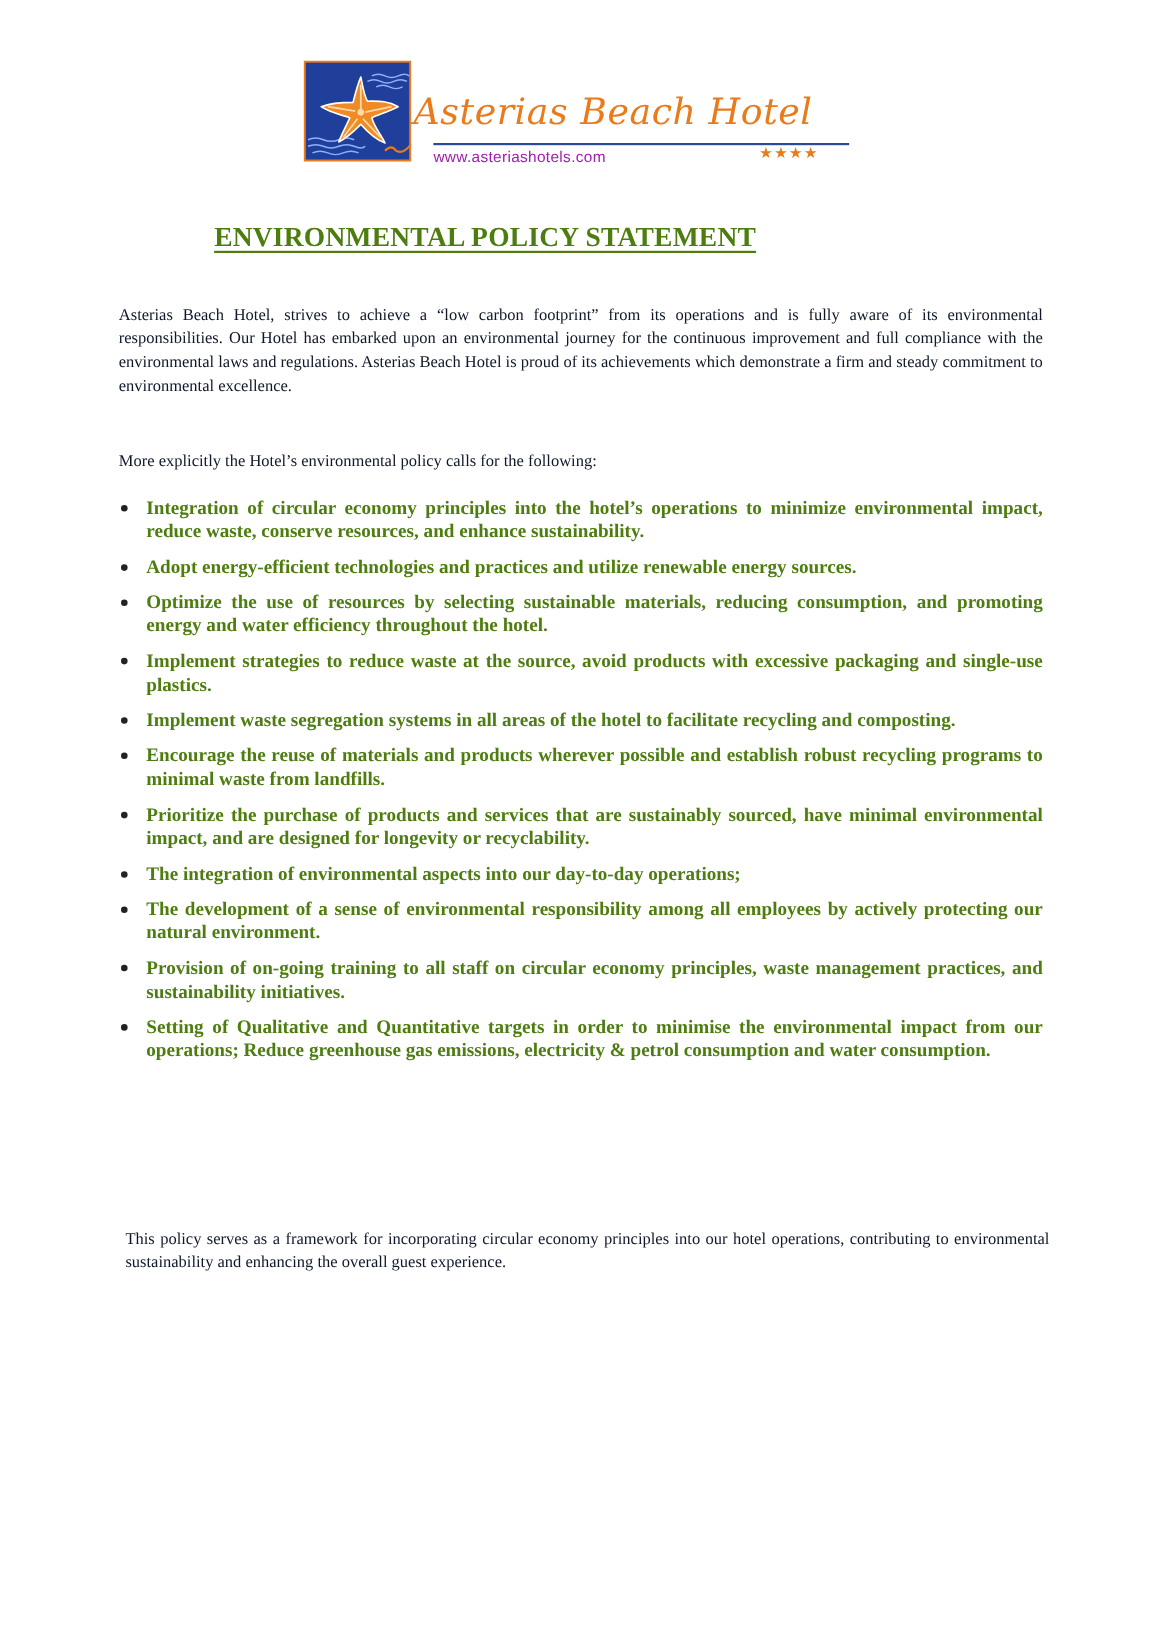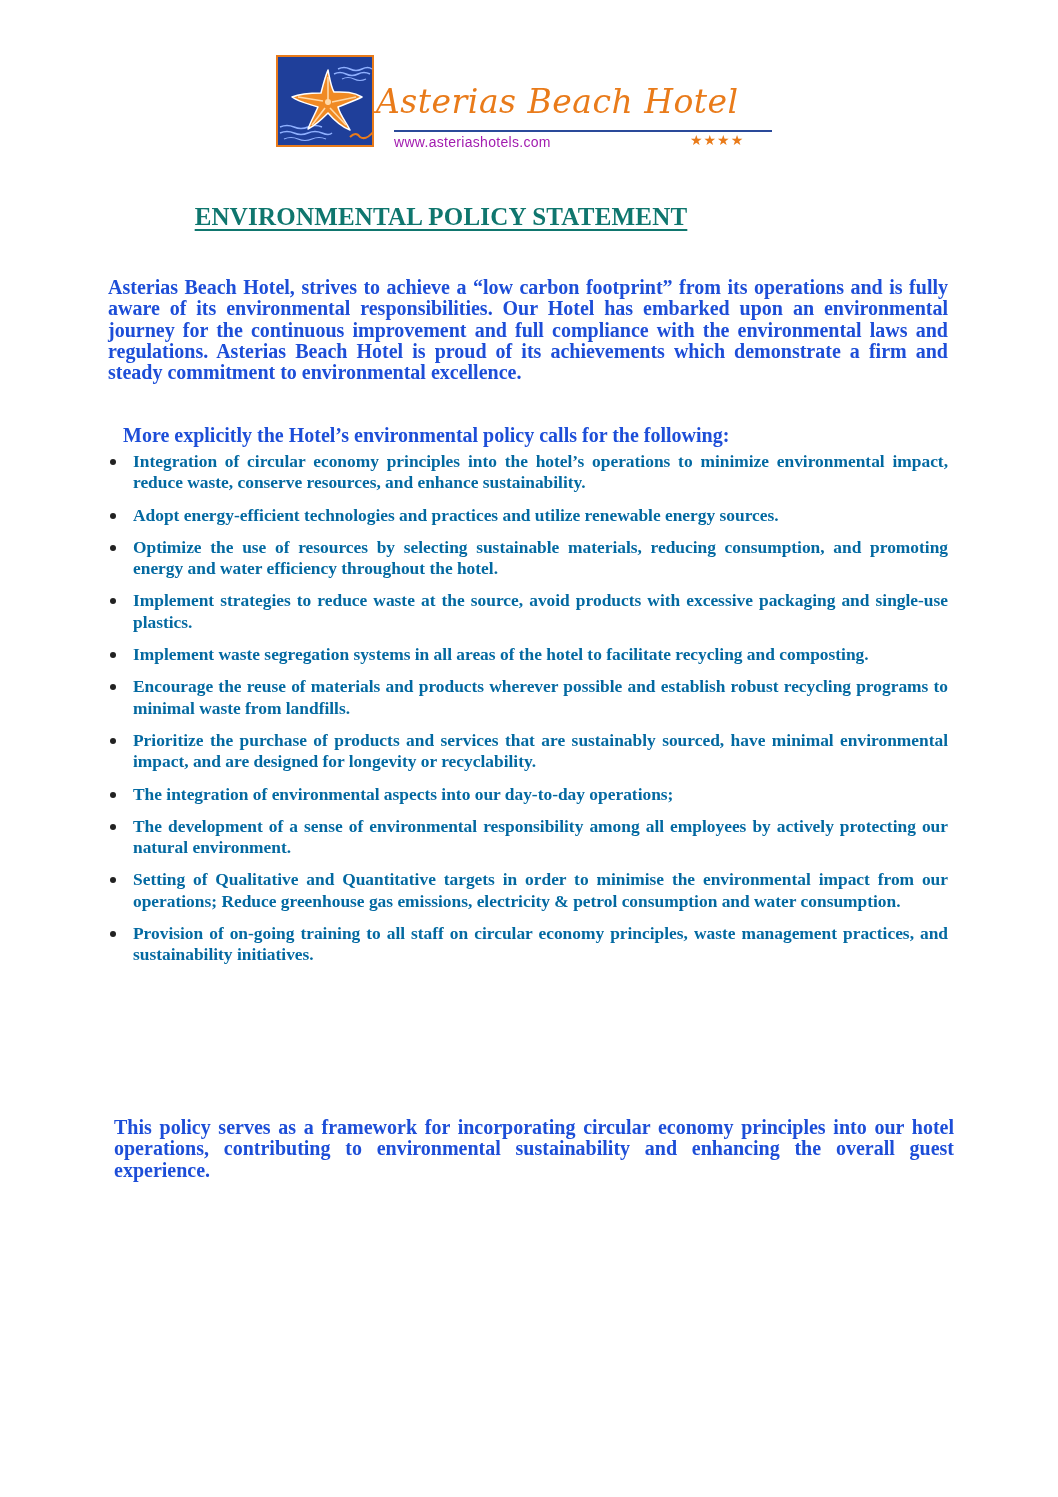--- a/index.html
+++ b/index.html
@@ -90,37 +90,37 @@
     
     .doc-title {
       position: absolute;
       left: 0;
       width: 882px;
       top: 203px;
       text-align: center;
       font-family: "Liberation Serif", serif;
       font-weight: bold;
       font-size: 25px;
-      color: #0f766e;
+      color: #4d7c0f;
       text-decoration: underline;
       text-decoration-thickness: 2px;
       text-underline-offset: 4px;
       letter-spacing: 0.2px;
     }
 
     
     .body-text {
       position: absolute;
       left: 108px;
       width: 840px;
       font-family: "Liberation Serif", serif;
-      font-weight: bold;
-      font-size: 20px;
+      font-weight: normal;
+      font-size: 15px;
       line-height: 21.3px;
-      color: #1d4ed8;
+      color: #0f172a;
       text-align: justify;
     }
     .intro { top: 277px; }
     .lead  { top: 410px; }
 
     .policy-list {
       position: absolute;
       left: 108px;
       top: 451px;
       width: 840px;
@@ -129,21 +129,21 @@
       list-style: none;
     }
     .policy-item {
       position: relative;
       padding-left: 25px;
       margin-bottom: 11px;
       font-family: "Liberation Serif", serif;
       font-weight: bold;
       font-size: 17.4px;
       line-height: 21.3px;
-      color: #0369a1;
+      color: #4d7c0f;
       text-align: justify;
     }
     .bullet {
       position: absolute;
       left: 2px;
       top: 8px;
       width: 6px;
       height: 6px;
       border-radius: 50%;
       background: #222222;
@@ -177,21 +177,21 @@
     <div class="logo-wordmark">Asterias Beach Hotel</div>
     <div class="logo-rule"></div>
     <div class="logo-url">www.asteriashotels.com</div>
     <div class="logo-stars">★★★★</div>
   </div>
 
   <h1 class="doc-title" style="margin:0;">ENVIRONMENTAL POLICY STATEMENT</h1>
 
   <p class="body-text intro" style="margin:0;">Asterias Beach Hotel, strives to achieve a “low carbon footprint” from its operations and is fully aware of its environmental responsibilities. Our Hotel has embarked upon an environmental journey for the continuous improvement and full compliance with the environmental laws and regulations. Asterias Beach Hotel is proud of its achievements which demonstrate a firm and steady commitment to environmental excellence.</p>
 
-  <p class="body-text lead" style="margin:15px;">More explicitly the Hotel’s environmental policy calls for the following:</p>
+  <p class="body-text lead" style="margin:0;">More explicitly the Hotel’s environmental policy calls for the following:</p>
 
   <ul class="policy-list">
     <li class="policy-item">
       <span class="bullet"></span>
       <span>Integration of circular economy principles into the hotel’s operations to minimize environmental impact, reduce waste, conserve resources, and enhance sustainability.</span>
     </li>
     <li class="policy-item">
       <span class="bullet"></span>
       <span>Adopt energy-efficient technologies and practices and utilize renewable energy sources.</span>
     </li>
@@ -218,24 +218,24 @@
     <li class="policy-item">
       <span class="bullet"></span>
       <span>The integration of environmental aspects into our day-to-day operations;</span>
     </li>
     <li class="policy-item">
       <span class="bullet"></span>
       <span>The development of a sense of environmental responsibility among all employees by actively protecting our natural environment.</span>
     </li>
     <li class="policy-item">
       <span class="bullet"></span>
+      <span>Provision of on-going training to all staff on circular economy principles, waste management practices, and sustainability initiatives.</span>
+    </li>
+    <li class="policy-item">
+      <span class="bullet"></span>
       <span>Setting of Qualitative and Quantitative targets in order to minimise the environmental impact from our operations; Reduce greenhouse gas emissions, electricity &amp; petrol consumption and water consumption.</span>
-    </li>
-    <li class="policy-item">
-      <span class="bullet"></span>
-      <span>Provision of on-going training to all staff on circular economy principles, waste management practices, and sustainability initiatives.</span>
     </li>
   </ul>
 
   <p class="body-text closing-1" style="margin:6px;">This policy serves as a framework for incorporating circular economy principles into our hotel operations, contributing to environmental sustainability and enhancing the overall guest experience.</p>
 
   <div class="scan-edge"></div>
 </div>
 
 </body></html>

